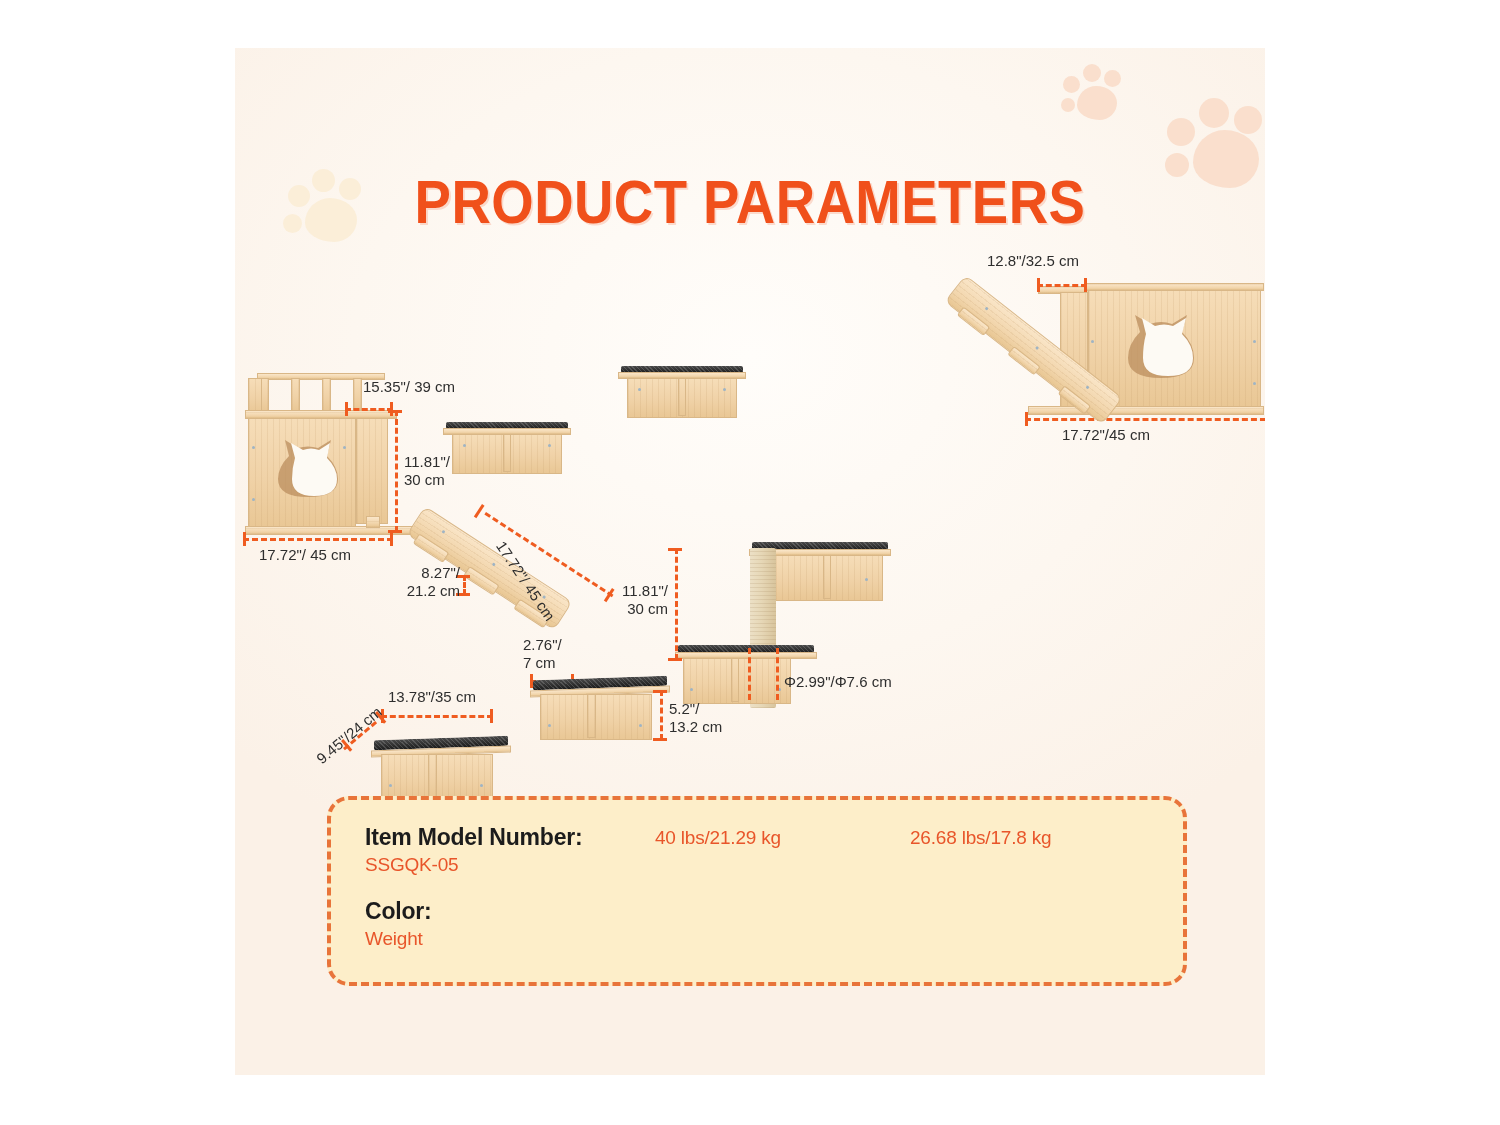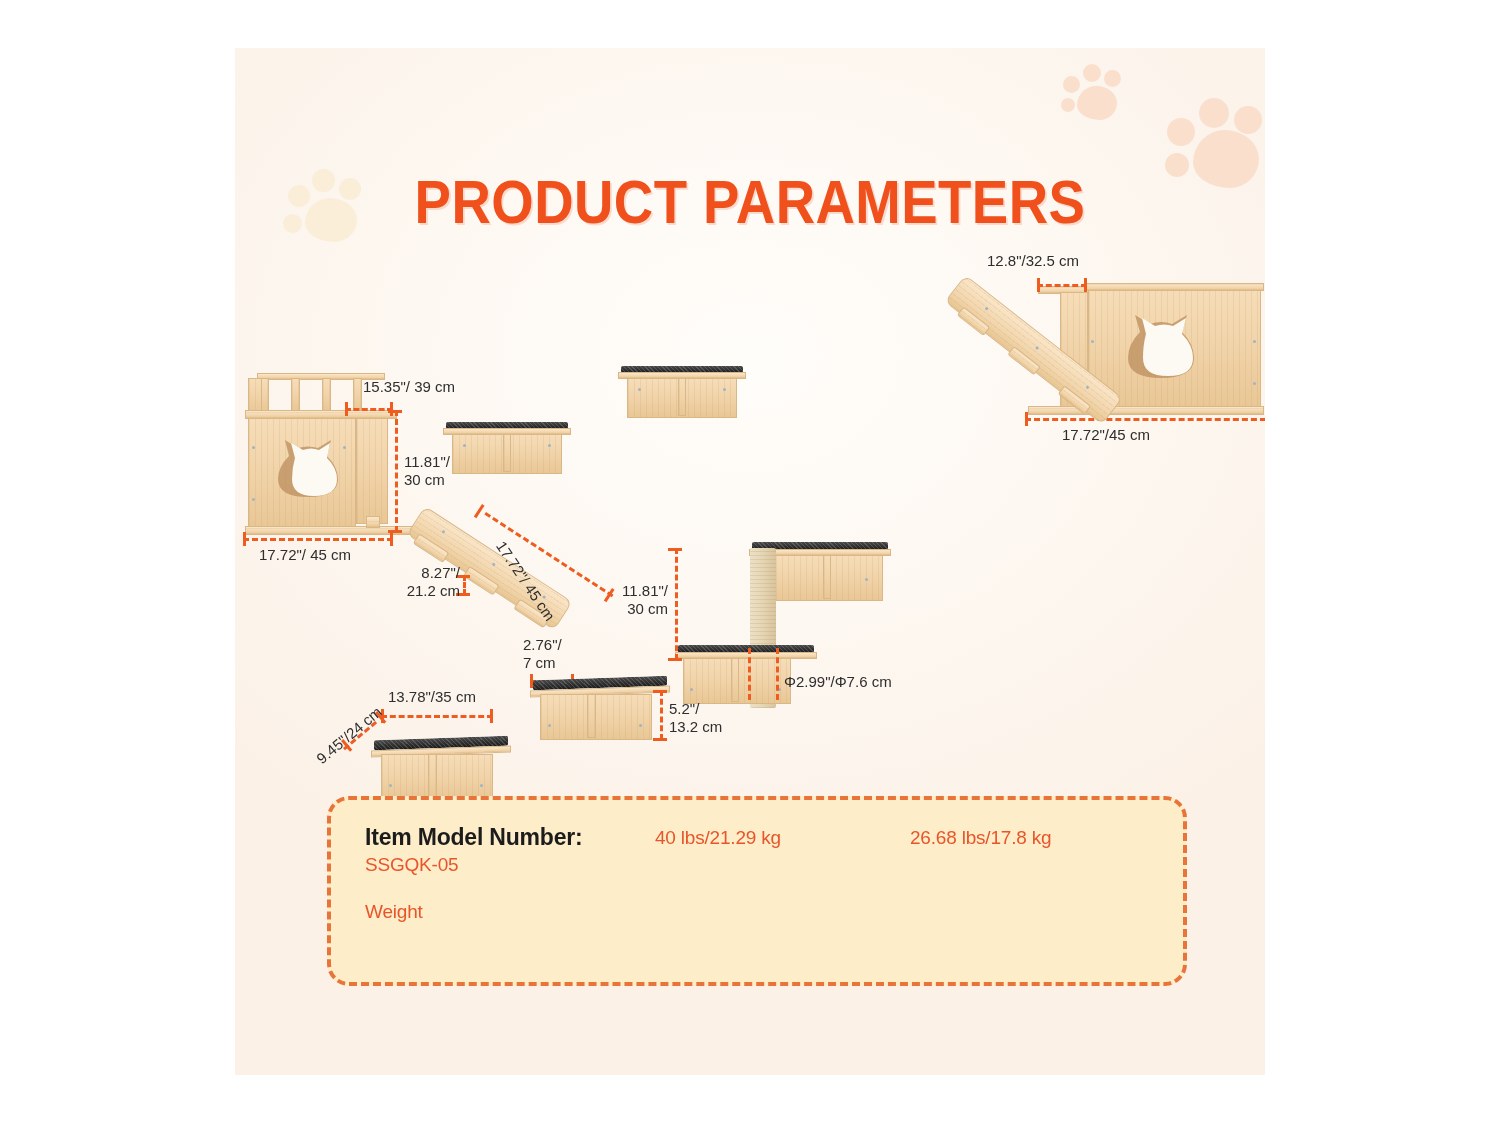--- a/index.html
+++ b/index.html
@@ -380,20 +380,21 @@
       <div>
         <div class="spec-value">40 lbs/21.29 kg</div>
       </div>
 
       <div>
         <div class="spec-value">26.68 lbs/17.8 kg</div>
       </div>
 
 
       <div>
+        <div class="spec-label">Color:</div>
         <div class="spec-value">Weight</div>
       </div>
 
       <div class="spec-cell-empty"></div>
     </div>
   </div>
 
 </div>
 
 </body></html>

